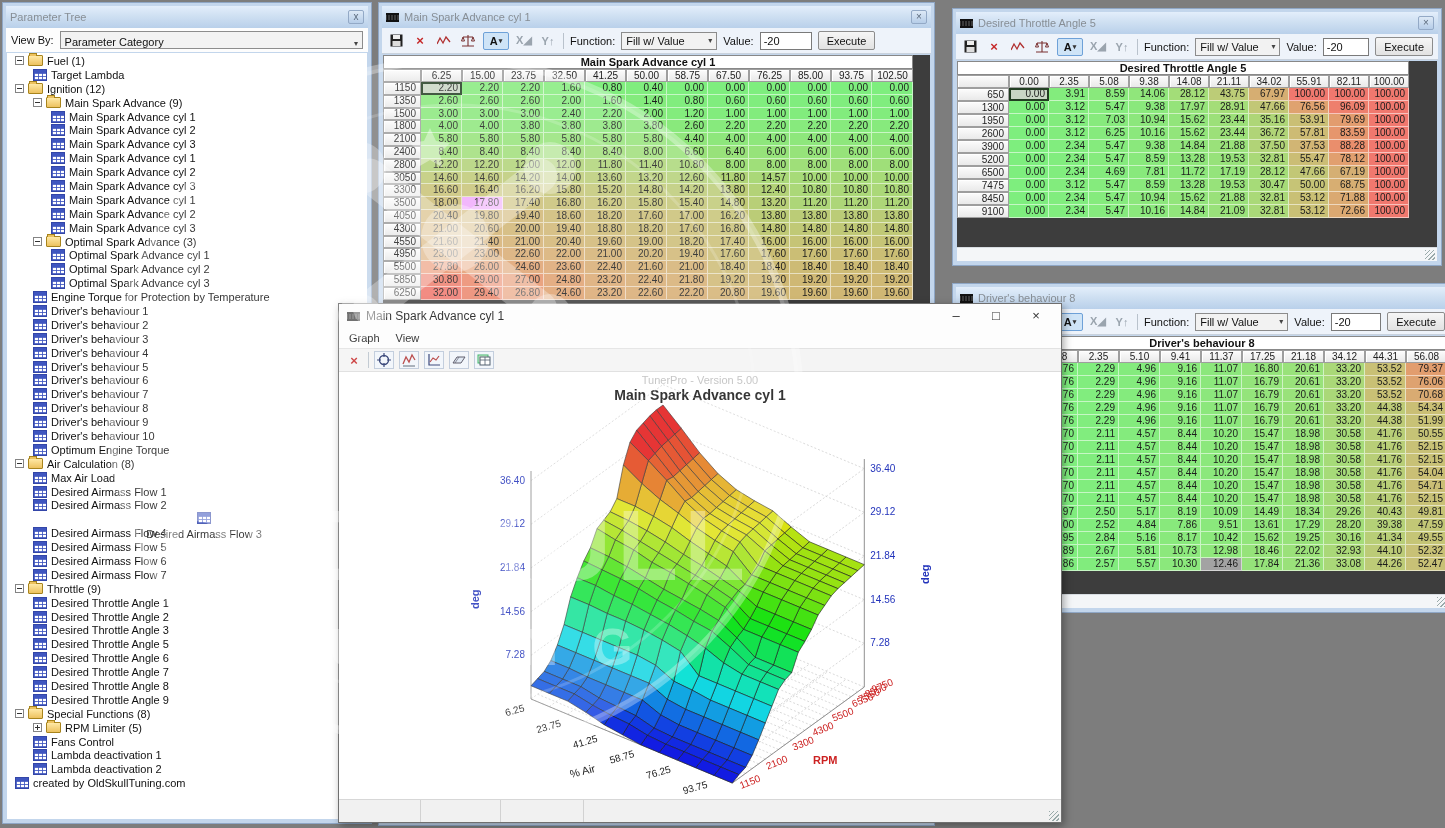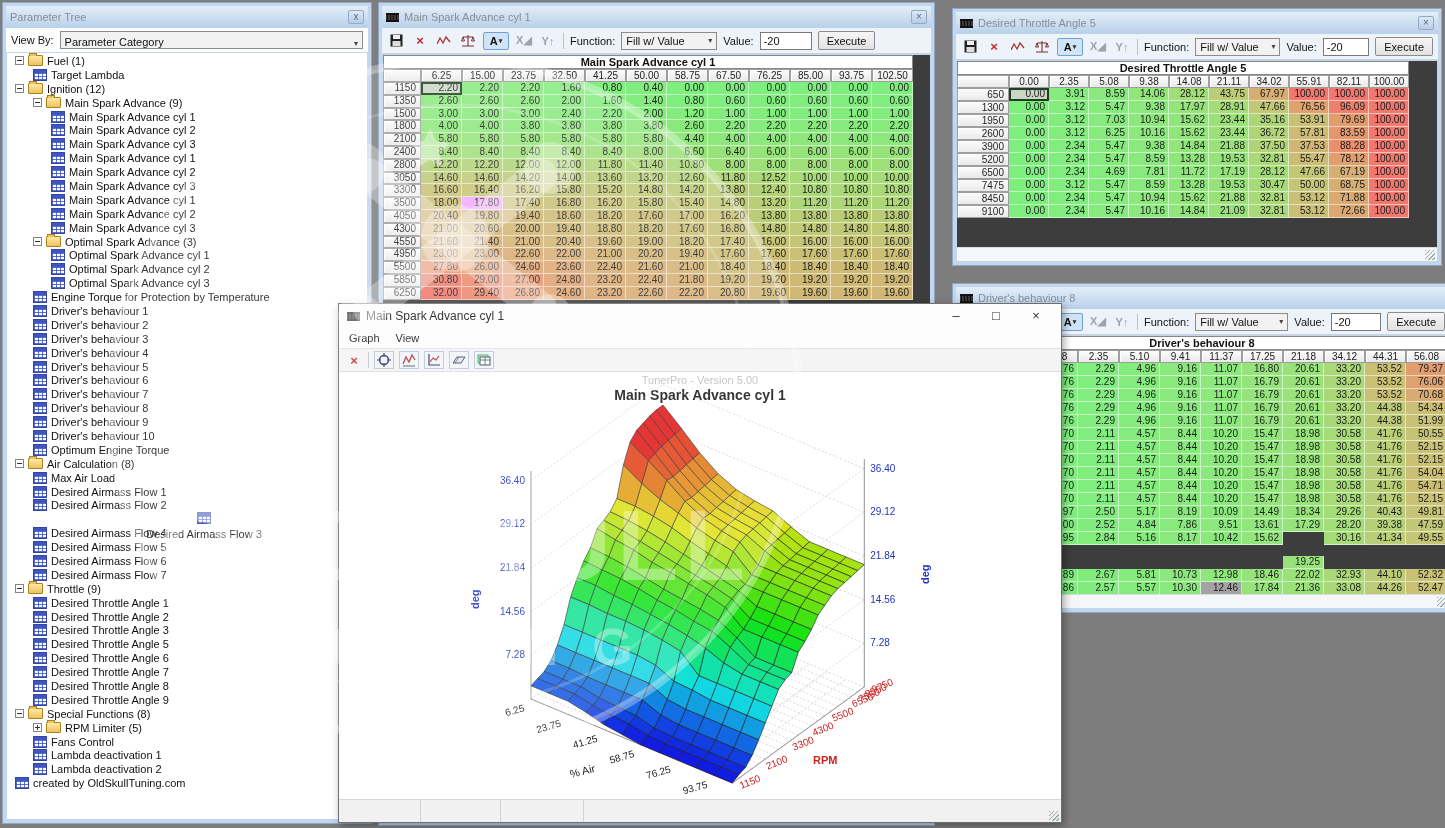--- a/index.html
+++ b/index.html
@@ -508,21 +508,21 @@
         <div class="grow">
           <span class="hcell rhcell" style="width: 38px; height: 12.8px; line-height: 10.8px;">3050</span>
           <span class="dcell" style="width: 41px; height: 12.8px; line-height: 11.8px; background: rgb(191, 201, 118);">14.60</span>
           <span class="dcell" style="width: 41px; height: 12.8px; line-height: 11.8px; background: rgb(191, 201, 118);">14.60</span>
           <span class="dcell" style="width: 41px; height: 12.8px; line-height: 11.8px; background: rgb(189, 203, 119);">14.20</span>
           <span class="dcell" style="width: 41px; height: 12.8px; line-height: 11.8px; background: rgb(188, 204, 119);">14.00</span>
           <span class="dcell" style="width: 41px; height: 12.8px; line-height: 11.8px; background: rgb(186, 205, 119);">13.60</span>
           <span class="dcell" style="width: 41px; height: 12.8px; line-height: 11.8px; background: rgb(184, 207, 119);">13.20</span>
           <span class="dcell" style="width: 41px; height: 12.8px; line-height: 11.8px; background: rgb(180, 209, 119);">12.60</span>
           <span class="dcell" style="width: 41px; height: 12.8px; line-height: 11.8px; background: rgb(176, 212, 119);">11.80</span>
-          <span class="dcell" style="width: 41px; height: 12.8px; line-height: 11.8px; background: rgb(170, 216, 120);">12.52</span>
+          <span class="dcell" style="width: 41px; height: 12.8px; line-height: 11.8px; background: rgb(170, 216, 120);">14.57</span>
           <span class="dcell" style="width: 41px; height: 12.8px; line-height: 11.8px; background: rgb(167, 219, 120);">10.00</span>
           <span class="dcell" style="width: 41px; height: 12.8px; line-height: 11.8px; background: rgb(167, 219, 120);">10.00</span>
           <span class="dcell" style="width: 41px; height: 12.8px; line-height: 11.8px; background: rgb(167, 219, 120);">10.00</span>
         </div>
         <div class="grow">
           <span class="hcell rhcell" style="width: 38px; height: 12.8px; line-height: 10.8px;">3300</span>
           <span class="dcell" style="width: 41px; height: 12.8px; line-height: 11.8px; background: rgb(200, 194, 118);">16.60</span>
           <span class="dcell" style="width: 41px; height: 12.8px; line-height: 11.8px; background: rgb(199, 195, 118);">16.40</span>
           <span class="dcell" style="width: 41px; height: 12.8px; line-height: 11.8px; background: rgb(199, 195, 118);">16.20</span>
           <span class="dcell" style="width: 41px; height: 12.8px; line-height: 11.8px; background: rgb(197, 197, 118);">15.80</span>
@@ -1075,21 +1075,21 @@
           <span class="dcell" style="width: 41px; height: 13px; line-height: 12px; background: rgb(194, 199, 118);">47.59</span>
         </div>
         <div class="grow">
           <span class="hcell rhcell" style="width: 80px; height: 13px; line-height: 11px;"></span>
           <span class="dcell" style="width: 41px; height: 13px; line-height: 12px; background: rgb(127, 237, 126);">0.95</span>
           <span class="dcell" style="width: 41px; height: 13px; line-height: 12px; background: rgb(130, 236, 125);">2.84</span>
           <span class="dcell" style="width: 41px; height: 13px; line-height: 12px; background: rgb(133, 235, 125);">5.16</span>
           <span class="dcell" style="width: 41px; height: 13px; line-height: 12px; background: rgb(137, 233, 124);">8.17</span>
           <span class="dcell" style="width: 41px; height: 13px; line-height: 12px; background: rgb(140, 232, 124);">10.42</span>
           <span class="dcell" style="width: 41px; height: 13px; line-height: 12px; background: rgb(146, 229, 123);">15.62</span>
-          <span class="dcell" style="width: 41px; height: 13px; line-height: 12px; background: rgb(151, 226, 122); margin-top: 24px;">19.25</span>
+          <span class="dcell" style="width: 41px; height: 13px; line-height: 12px; background: rgb(151, 226, 122);">19.25</span>
           <span class="dcell" style="width: 41px; height: 13px; line-height: 12px; background: rgb(165, 220, 120);">30.16</span>
           <span class="dcell" style="width: 41px; height: 13px; line-height: 12px; background: rgb(184, 206, 119);">41.34</span>
           <span class="dcell" style="width: 41px; height: 13px; line-height: 12px; background: rgb(197, 197, 118);">49.55</span>
         </div>
         <div class="grow">
           <span class="hcell rhcell" style="width: 80px; height: 13px; line-height: 11px;"></span>
           <span class="dcell" style="width: 41px; height: 13px; line-height: 12px; background: rgb(127, 237, 126);">0.89</span>
           <span class="dcell" style="width: 41px; height: 13px; line-height: 12px; background: rgb(129, 236, 125);">2.67</span>
           <span class="dcell" style="width: 41px; height: 13px; line-height: 12px; background: rgb(134, 235, 125);">5.81</span>
           <span class="dcell" style="width: 41px; height: 13px; line-height: 12px; background: rgb(140, 232, 124);">10.73</span>

